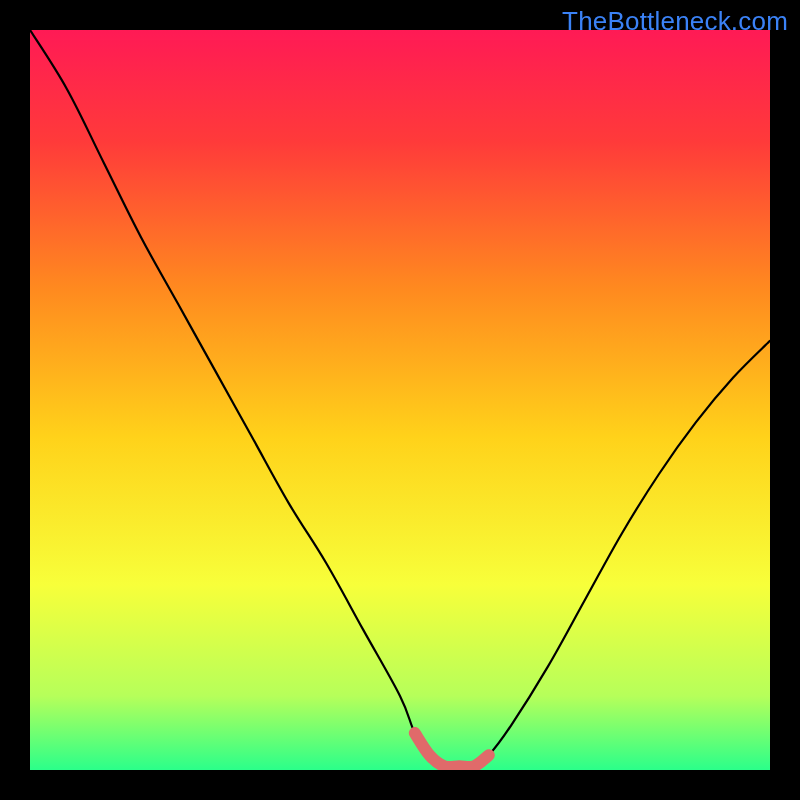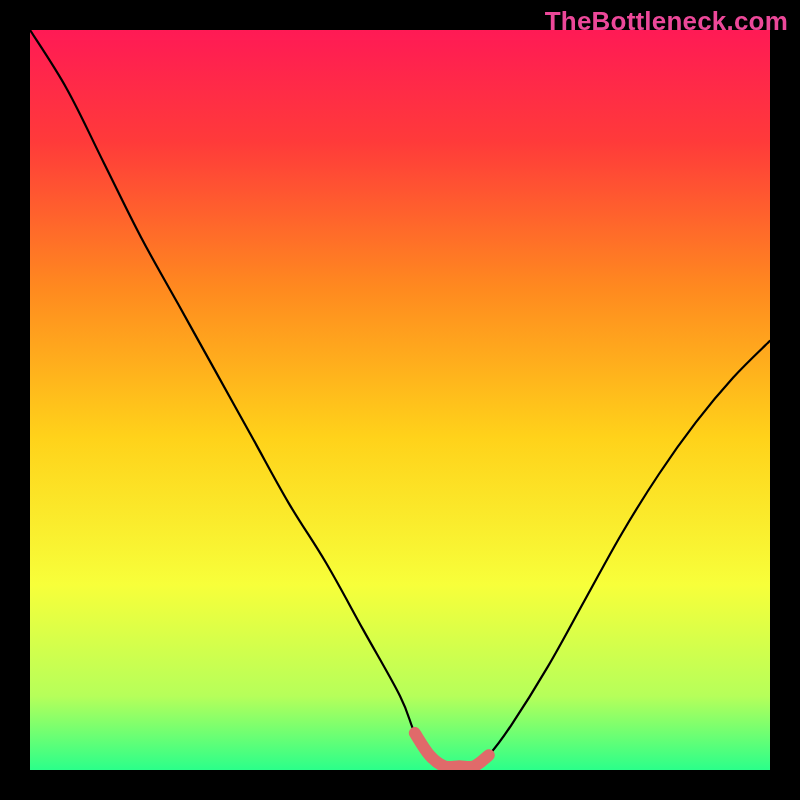--- a/index.html
+++ b/index.html
@@ -14,23 +14,23 @@
   .frame {
     position: relative;
     width: 800px;
     height: 800px;
     background: #000;
   }
   .watermark {
     position: absolute;
     top: 6px;
     right: 12px;
-    color: #ec4899;
+    color: #3b82f6;
     font-size: 26px;
-    font-weight: 700;
+    font-weight: 400;
     letter-spacing: 0.2px;
     z-index: 10;
   }
   .plot {
     position: absolute;
     left: 30px;
     top: 30px;
     width: 740px;
     height: 740px;
   }

